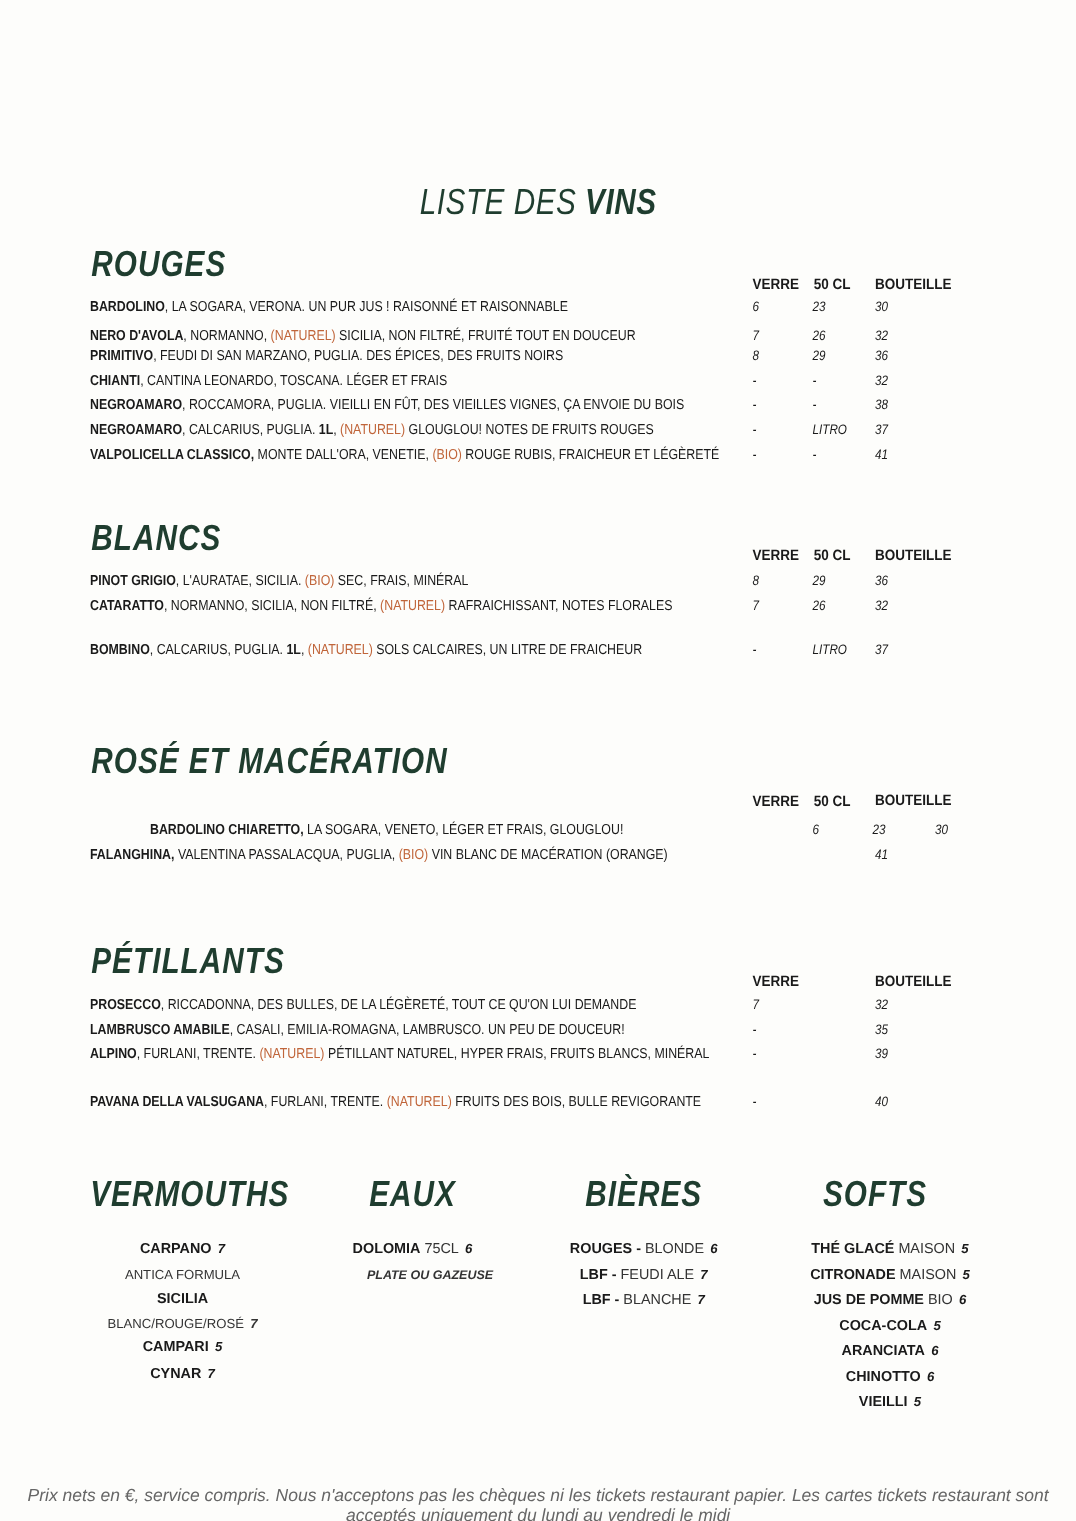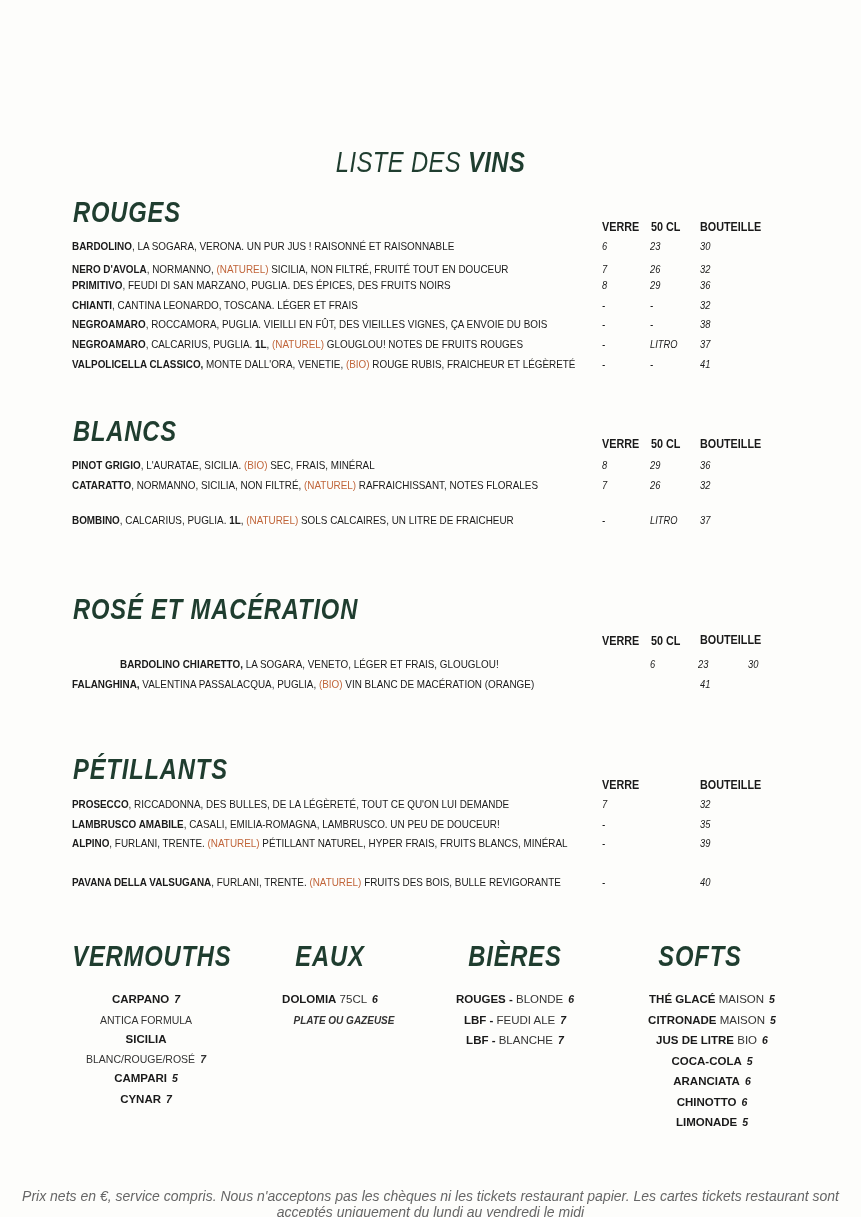--- a/index.html
+++ b/index.html
@@ -175,20 +175,20 @@
     <div class="item sub"><span class="ital-sub">PLATE OU GAZEUSE</span></div>
   </div>
 <div class="col-list" id="bieres-list" style="left:425px;">
     <div class="item"><span class="b">ROUGES -</span><span class="light"> BLONDE</span><span class="pr">6</span></div>
     <div class="item"><span class="b">LBF -</span><span class="light"> FEUDI ALE</span><span class="pr">7</span></div>
     <div class="item"><span class="b">LBF -</span><span class="light"> BLANCHE</span><span class="pr">7</span></div>
   </div>
 <div class="col-list" id="softs-list" style="left:622px;">
     <div class="item"><span class="b">THÉ GLACÉ</span><span class="light"> MAISON</span><span class="pr">5</span></div>
     <div class="item"><span class="b">CITRONADE</span><span class="light"> MAISON</span><span class="pr">5</span></div>
-    <div class="item"><span class="b">JUS DE LITRE</span><span class="light"> BIO</span><span class="pr">6</span></div>
+    <div class="item"><span class="b">JUS DE POMME</span><span class="light"> BIO</span><span class="pr">6</span></div>
     <div class="item"><span class="b">COCA-COLA</span><span class="pr">5</span></div>
     <div class="item"><span class="b">ARANCIATA</span><span class="pr">6</span></div>
     <div class="item"><span class="b">CHINOTTO</span><span class="pr">6</span></div>
-    <div class="item"><span class="b">LIMONADE</span><span class="pr">5</span></div>
+    <div class="item"><span class="b">VIEILLI</span><span class="pr">5</span></div>
   </div>
 
 <div class="footer">Prix nets en €, service compris. Nous n'acceptons pas les chèques ni les tickets restaurant papier. Les cartes tickets restaurant sont acceptés uniquement du lundi au vendredi le midi</div>
 
 </body></html>

